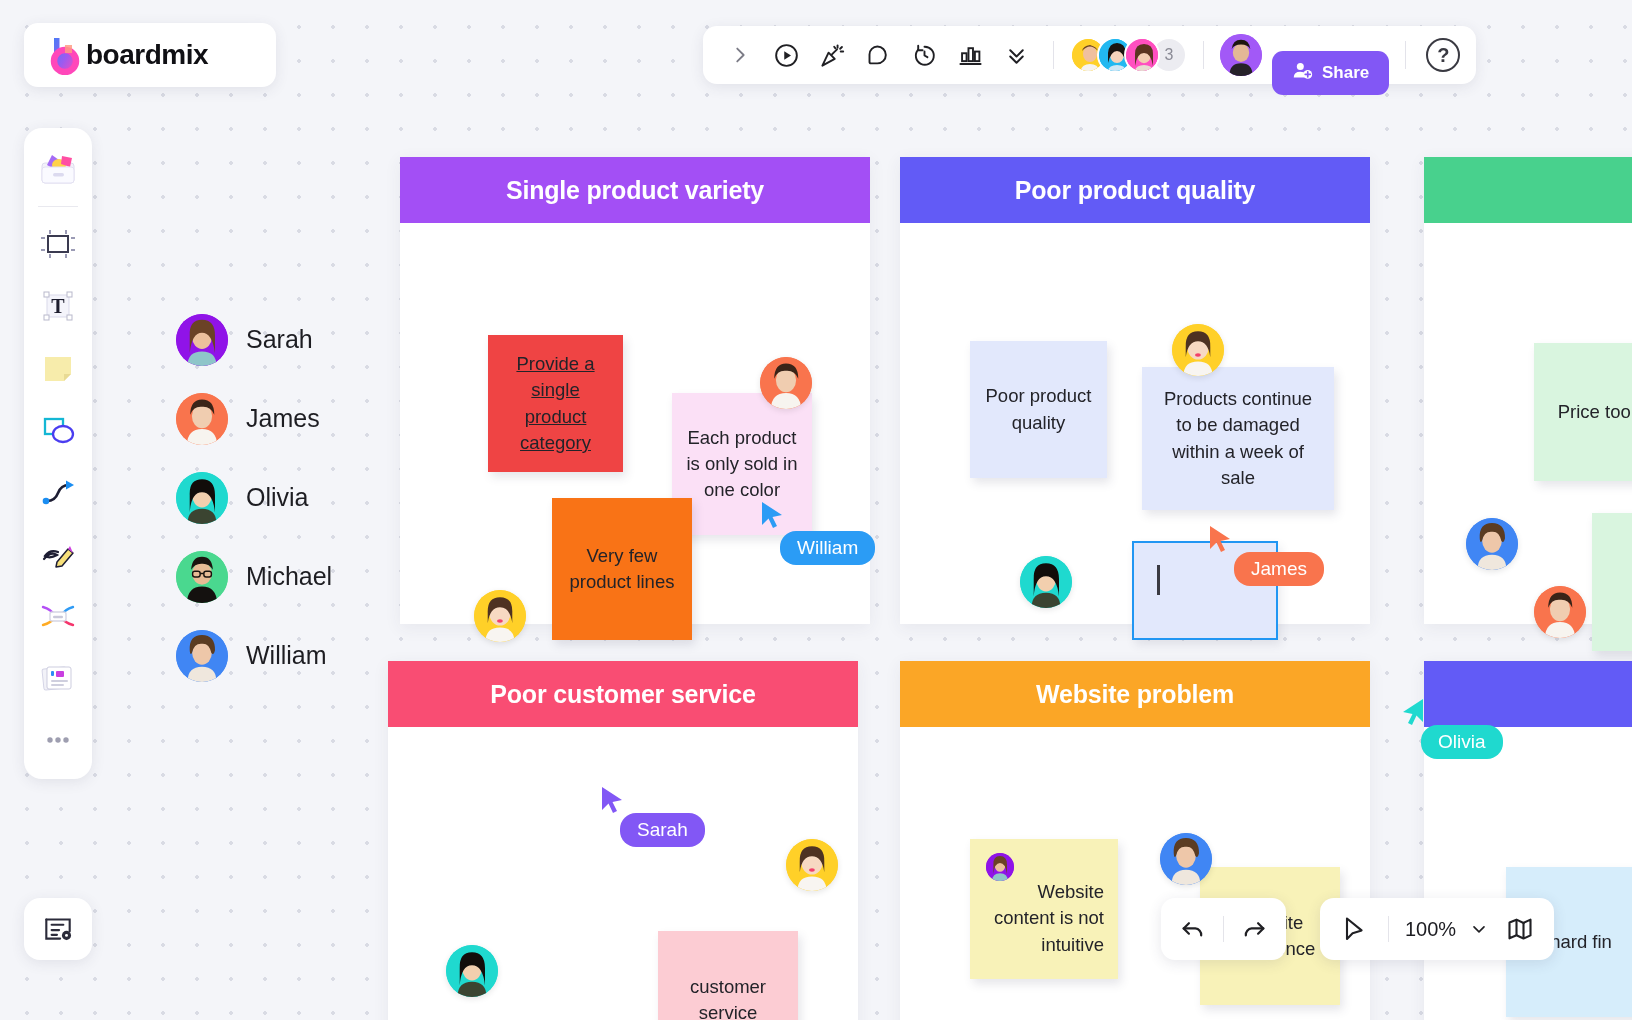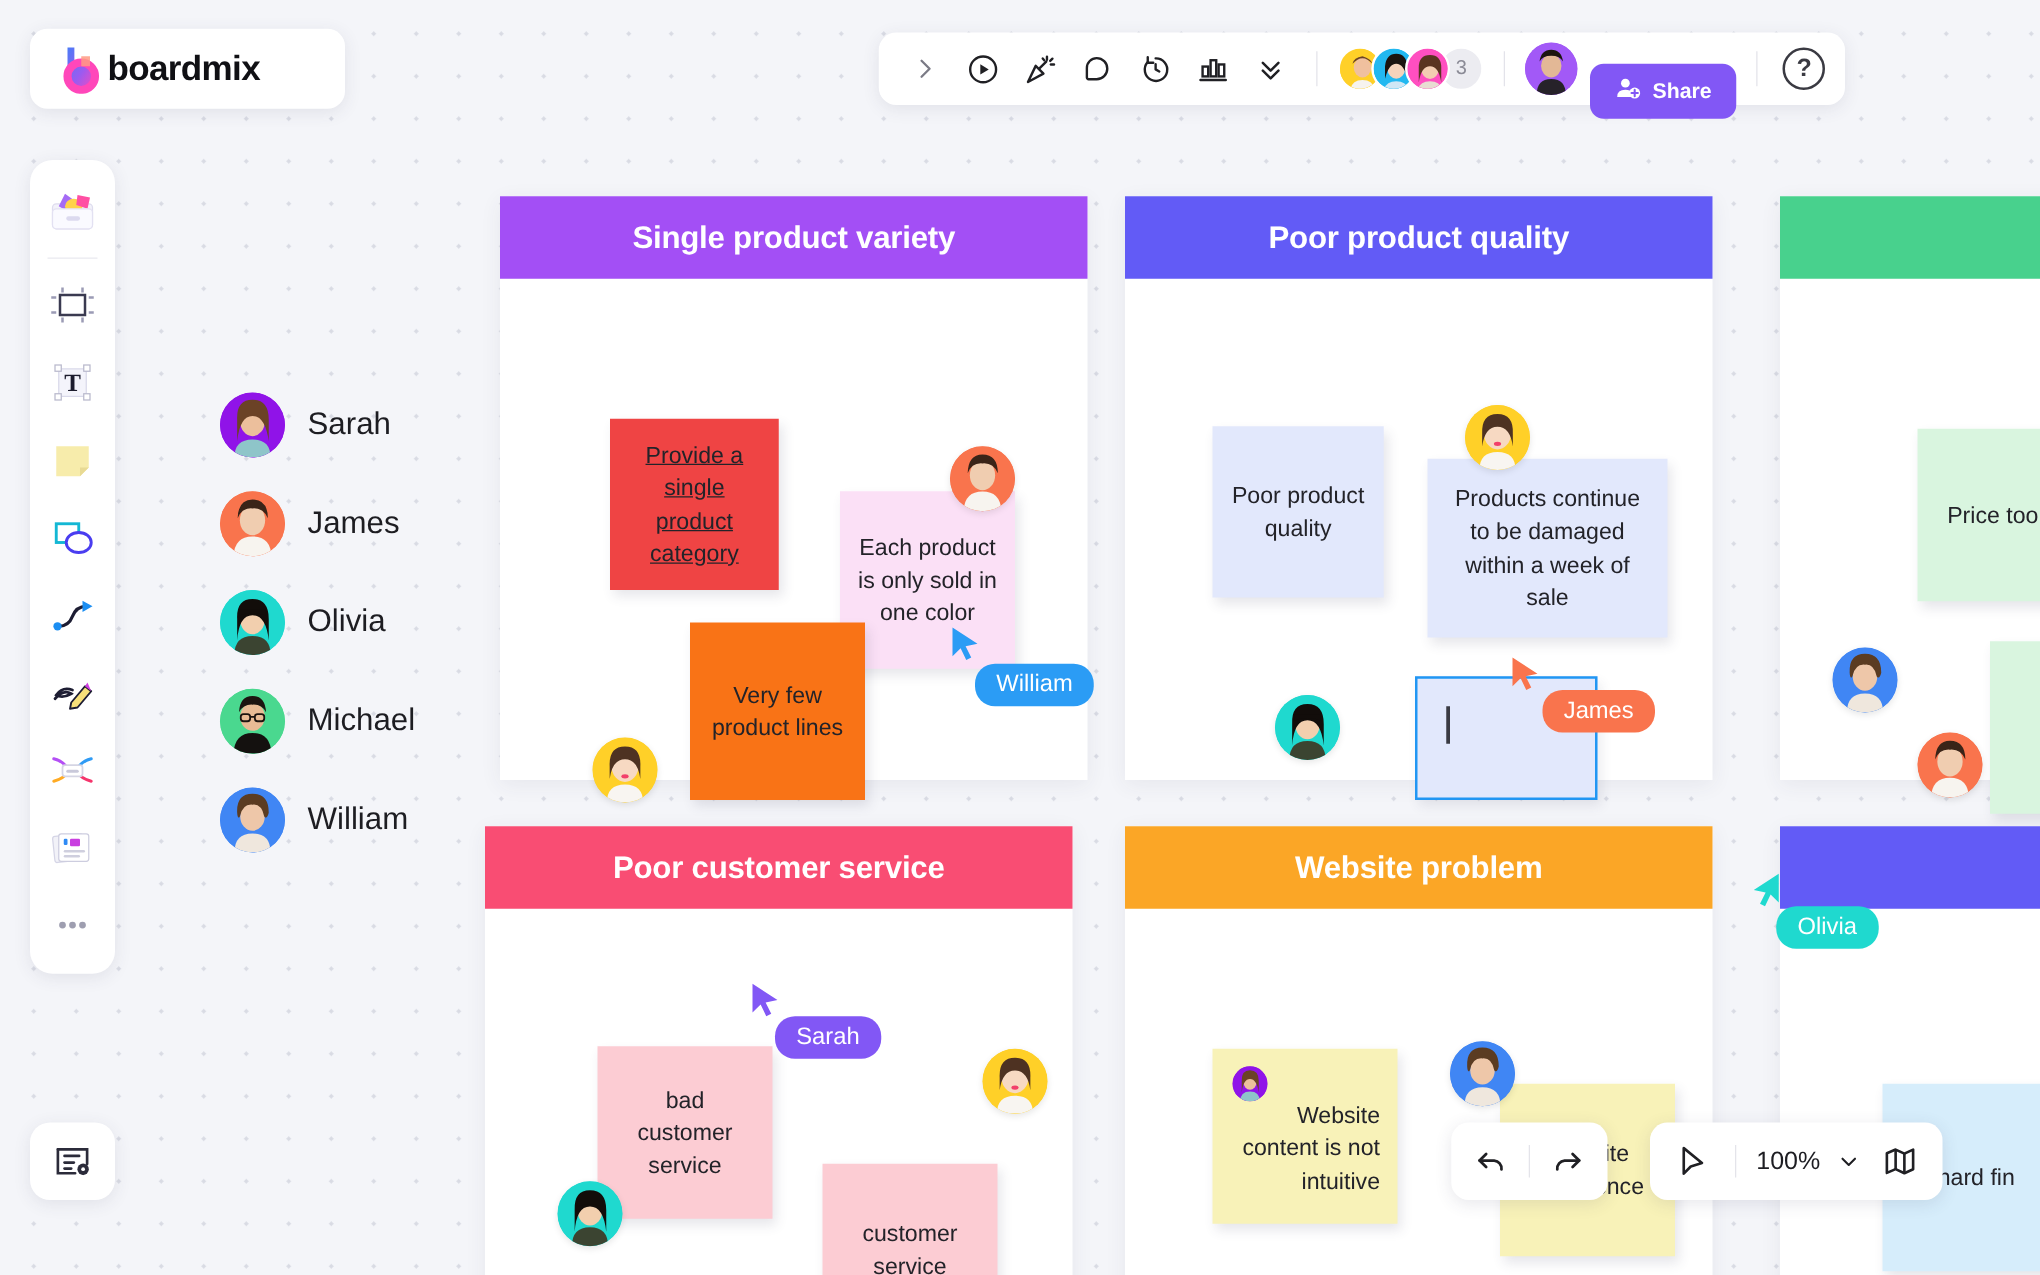--- a/index.html
+++ b/index.html
@@ -593,23 +593,20 @@
           </svg>
       </div>
     </div>
   </div>
 </div>
 
 <div class="board" style="left:388px; top:661px; width:470px; height:400px;">
   <div class="board-header" style="background:#f94d73">Poor customer service</div>
   <div class="board-body" style="height:334px;">
 
-    <div class="note" style="left:90px; top:110px; width:140px; height:138px; background:#fcccd3;">
-      <div class="note-text-wrap">bad customer service</div>
-    </div>
 
     <div class="note" style="left:270px; top:204px; width:140px; height:138px; background:#fcccd3;">
       <div class="note-text-wrap">customer service</div>
     </div>
 
     <div class="board-av" style="left:398px; top:112px;">
       <div class="av" style="background:#ffd028">
         <svg width="52" height="52" viewBox="0 0 36 36">
             <circle cx="18" cy="18" r="18" fill="#ffd028"></circle>
             <ellipse cx="18" cy="16" rx="7.4" ry="8.6" fill="#f7d9c2"></ellipse>

